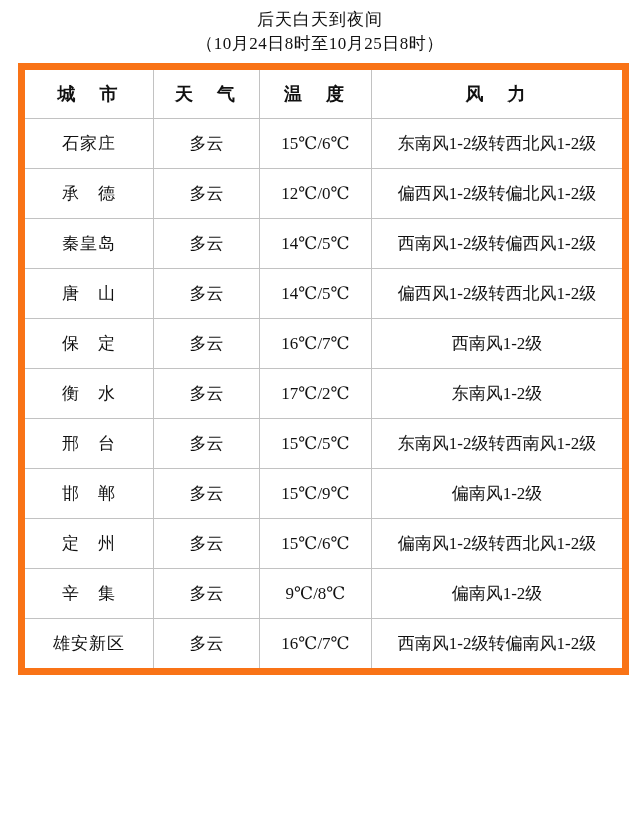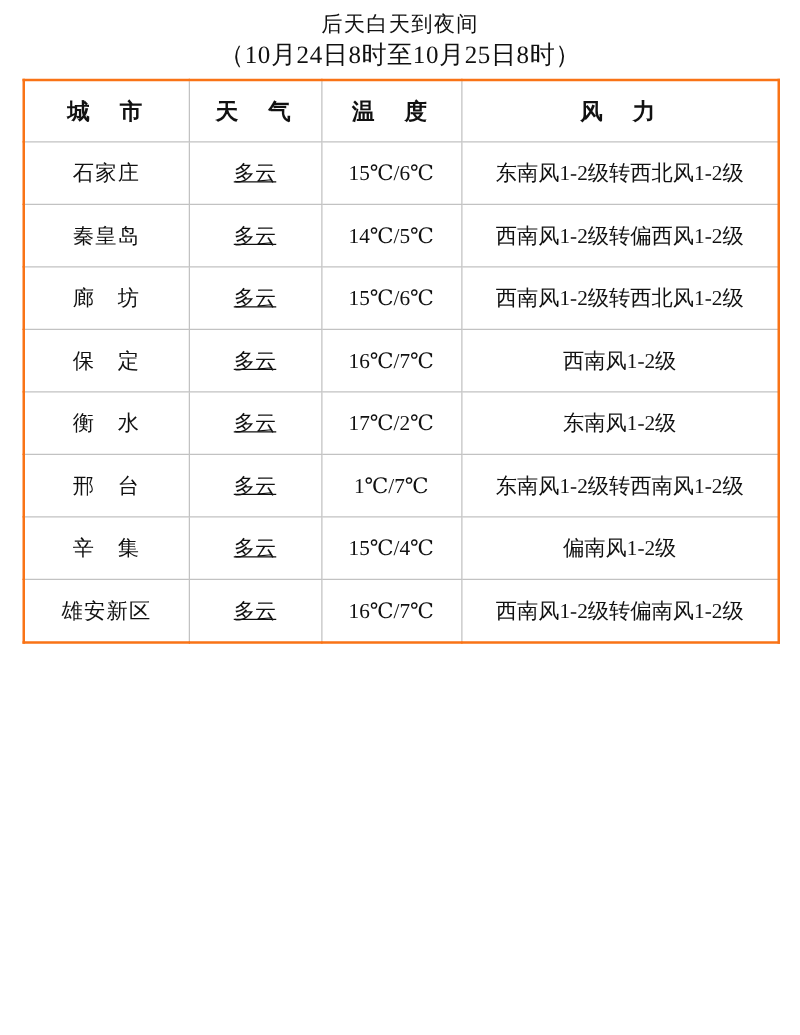--- a/index.html
+++ b/index.html
@@ -26,30 +26,30 @@
     text-align: center;
     margin-bottom: 7px;
   }
   .title-line1 {
     font-size: 17px;
     line-height: 24px;
     letter-spacing: 1px;
     color: #111;
   }
   .title-line2 {
-    font-size: 20px;
+    font-size: 17px;
     line-height: 24px;
     letter-spacing: 0.5px;
     color: #111;
   }
   table.weather {
     border-collapse: collapse;
     width: 604px;
     table-layout: fixed;
-    border: 2px solid #f97316;
+    border: 7px solid #f97316;
   }
   table.weather col.c-city { width: 132px; }
   table.weather col.c-weather { width: 106px; }
   table.weather col.c-temp { width: 112px; }
   table.weather col.c-wind { width: 254px; }
 
   table.weather th, table.weather td {
     border: 1px solid #c2c2c2;
     text-align: center;
     vertical-align: middle;
@@ -63,21 +63,20 @@
     font-weight: bold;
     letter-spacing: 3px;
     height: 48px;
   }
   td.city {
     font-size: 17px;
     letter-spacing: 1px;
   }
   td.weather-cell {
     font-size: 17px;
-    text-decoration: underline;
   }
   td.temp {
     color: #e3170b;
     font-size: 17px;
     font-weight: normal;
   }
   td.wind {
     color: #0a4d8c;
     font-size: 16.5px;
   }
@@ -108,53 +107,71 @@
       </tr>
     </thead>
     <tbody>
       <tr>
         <td class="city">石家庄</td>
         <td class="weather-cell">多云</td>
         <td class="temp">15℃/6℃</td>
         <td class="wind">东南风1-2级转西北风1-2级</td>
       </tr>
       <tr>
+        <td class="city">承　德</td>
+        <td class="weather-cell">多云</td>
+        <td class="temp">12℃/0℃</td>
+        <td class="wind">偏西风1-2级转偏北风1-2级</td>
+      </tr>
+      <tr>
         <td class="city">秦皇岛</td>
         <td class="weather-cell">多云</td>
         <td class="temp">14℃/5℃</td>
         <td class="wind">西南风1-2级转偏西风1-2级</td>
       </tr>
       <tr>
-        <td class="city">廊　坊</td>
+        <td class="city">唐　山</td>
         <td class="weather-cell">多云</td>
-        <td class="temp">15℃/6℃</td>
-        <td class="wind">西南风1-2级转西北风1-2级</td>
+        <td class="temp">14℃/5℃</td>
+        <td class="wind">偏西风1-2级转西北风1-2级</td>
       </tr>
       <tr>
         <td class="city">保　定</td>
         <td class="weather-cell">多云</td>
         <td class="temp">16℃/7℃</td>
         <td class="wind">西南风1-2级</td>
       </tr>
       <tr>
         <td class="city">衡　水</td>
         <td class="weather-cell">多云</td>
         <td class="temp">17℃/2℃</td>
         <td class="wind">东南风1-2级</td>
       </tr>
       <tr>
         <td class="city">邢　台</td>
         <td class="weather-cell">多云</td>
-        <td class="temp">1℃/7℃</td>
+        <td class="temp">15℃/5℃</td>
         <td class="wind">东南风1-2级转西南风1-2级</td>
+      </tr>
+      <tr>
+        <td class="city">邯　郸</td>
+        <td class="weather-cell">多云</td>
+        <td class="temp">15℃/9℃</td>
+        <td class="wind">偏南风1-2级</td>
+      </tr>
+      <tr>
+        <td class="city">定　州</td>
+        <td class="weather-cell">多云</td>
+        <td class="temp">15℃/6℃</td>
+        <td class="wind">偏南风1-2级转西北风1-2级</td>
       </tr>
       <tr>
         <td class="city">辛　集</td>
         <td class="weather-cell">多云</td>
-        <td class="temp">15℃/4℃</td>
+        <td class="temp">9℃/8℃</td>
         <td class="wind">偏南风1-2级</td>
       </tr>
       <tr>
         <td class="city">雄安新区</td>
         <td class="weather-cell">多云</td>
         <td class="temp">16℃/7℃</td>
         <td class="wind">西南风1-2级转偏南风1-2级</td>
       </tr>
     </tbody>
   </table>

